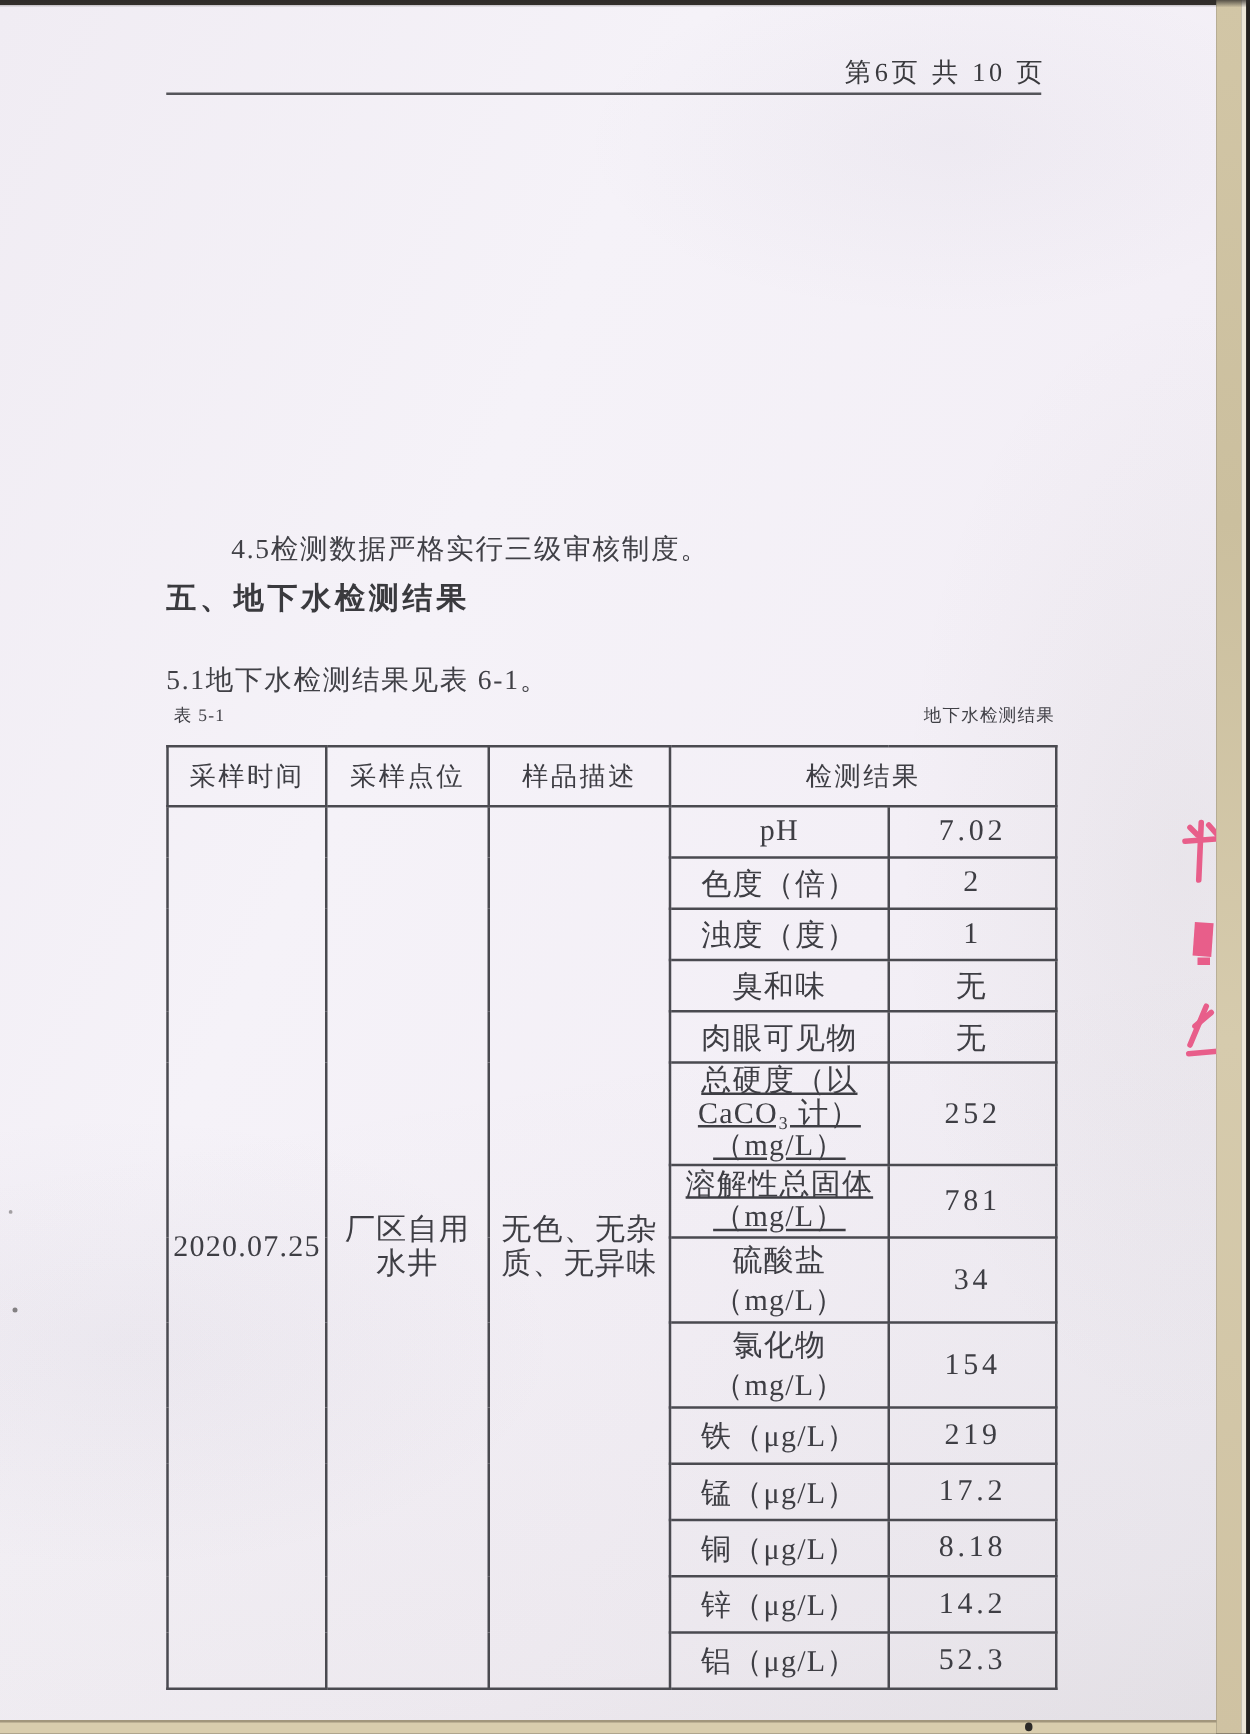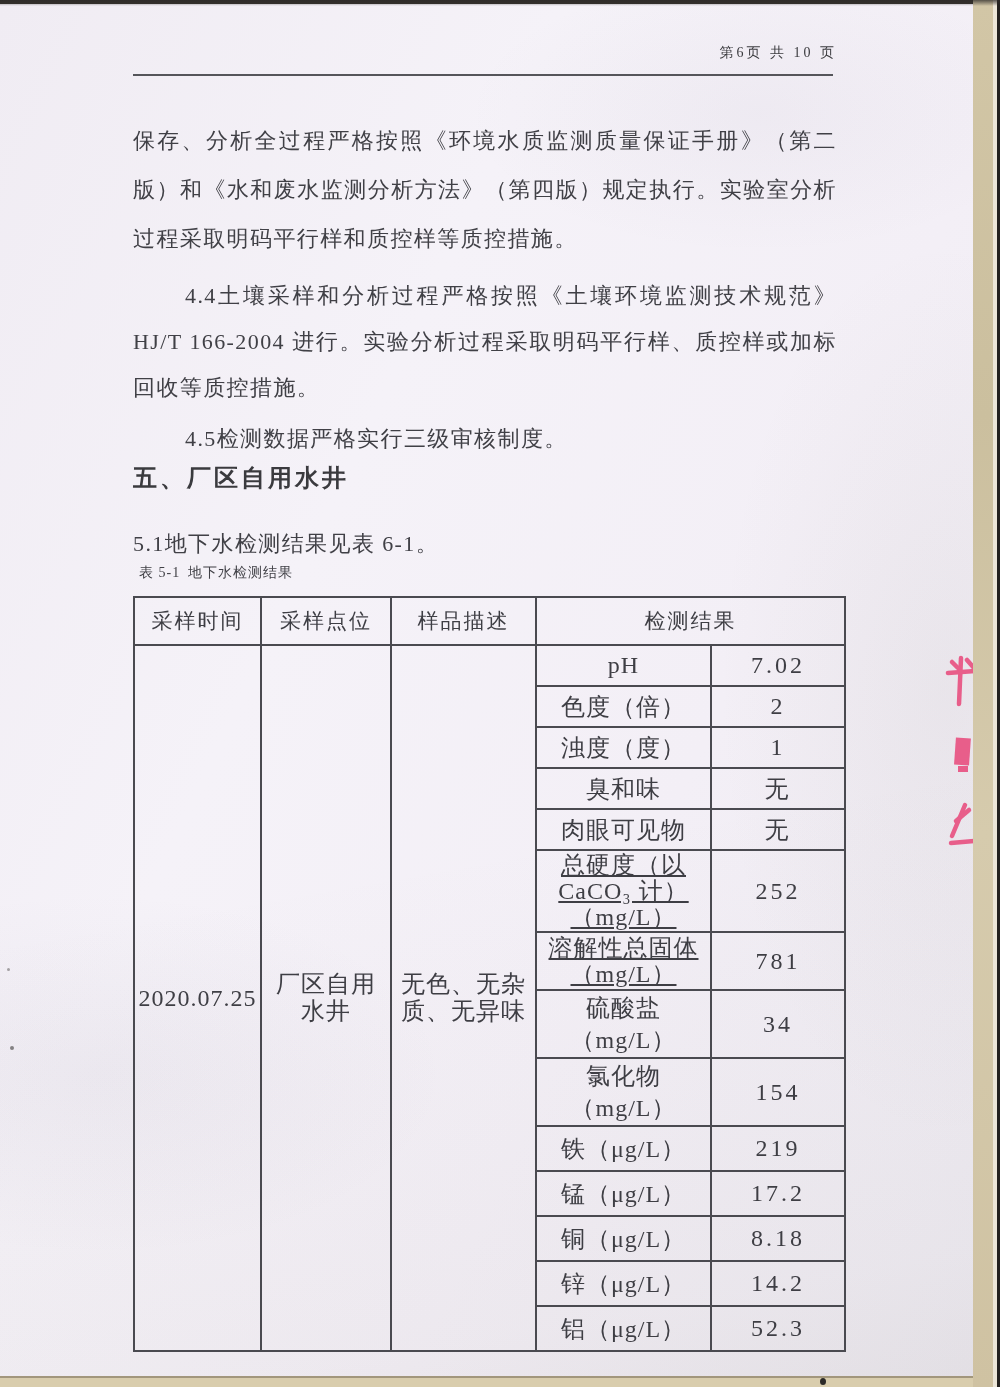--- a/index.html
+++ b/index.html
@@ -31,34 +31,34 @@
   .edge-right-tan{position:absolute;left:973px;top:0;width:20px;height:1387px;
     background:linear-gradient(180deg,#d2c6a6 0%,#cbbf9e 30%,#d6cbad 60%,#cfc2a2 100%);z-index:4;}
   .edge-right-light{position:absolute;left:993px;top:0;width:4px;height:1387px;background:#ece6d8;z-index:4;}
   .edge-right-dark{position:absolute;left:997px;top:0;width:3px;height:1387px;background:#23211f;z-index:4;}
   .edge-bottom{position:absolute;left:0;top:1376px;width:973px;height:11px;
     background:#d9cdad;border-top:2px solid rgba(60,50,35,0.35);z-index:4;}
   .speck{position:absolute;background:#2c2a28;border-radius:50%;z-index:6;}
 
   
   .content-block{position:absolute;left:133px;width:704px;color:#404046;}
-  .page-num{top:44px;font-size:14px;letter-spacing:3px;text-align:right;padding-right:14px;color:#3a3a3e;}
+  .page-num{top:44px;font-size:21px;letter-spacing:3px;text-align:right;padding-right:14px;color:#3a3a3e;}
   .rule{position:absolute;left:133px;top:74px;width:700px;height:0;border-top:2px solid #55555a;}
   .para{font-size:22px;line-height:49px;letter-spacing:1.4px;text-align:justify;}
   .p1{top:116px;}
   .p2{top:273px;line-height:46px;text-indent:52px;}
   .p3{top:414px;text-indent:52px;}
   .heading{top:462px;font-size:24px;font-weight:700;letter-spacing:3px;
     font-family:"Liberation Sans","DejaVu Sans",sans-serif;color:#3a3a3e;}
   .p4{top:519px;}
 
   
   .caption{top:564px;width:711px;font-size:14px;letter-spacing:1px;}
   .caption-label{position:absolute;left:6px;top:0;}
-  .caption-title{text-align:left;text-indent:55px;}
+  .caption-title{text-align:right;text-indent:55px;}
 
   
   .tbl-wrap{position:absolute;left:133px;top:596px;}
   table{border-collapse:collapse;table-layout:fixed;width:711px;background:transparent;border-radius:21px;}
   th,td{border:2px solid #4a4a50;text-align:center;vertical-align:middle;
     font-size:24px;letter-spacing:1px;color:#3e3e44;padding:1px 2px;
     font-family:"Liberation Serif","DejaVu Serif",serif;overflow:hidden;}
   th{height:44px;font-weight:normal;font-size:21px;letter-spacing:2px;}
   tr.r-single td{height:37px;}
   tr.r-tall td{height:54px;line-height:26px;}
@@ -102,24 +102,22 @@
     <g stroke="#e8477a" stroke-width="4.5" fill="none" stroke-linecap="round">
       <path d="M21,155 L8,186"></path>
       <path d="M7,193 L30,191"></path>
       <path d="M25,160 L12,171"></path>
     </g>
   </svg>
 
   <div class="content-block page-num">第6页 共 10 页</div>
   <div class="rule"></div>
 
-  <div class="content-block para p1">保存、分析全过程严格按照《环境水质监测质量保证手册》（第二版）和《水和废水监测分析方法》（第四版）规定执行。实验室分析过程采取明码平行样和质控样等质控措施。</div>
-  <div class="content-block para p2">4.4土壤采样和分析过程严格按照《土壤环境监测技术规范》HJ/T 166-2004 进行。实验分析过程采取明码平行样、质控样或加标回收等质控措施。</div>
   <div class="content-block para p3">4.5检测数据严格实行三级审核制度。</div>
-  <div class="content-block heading">五、厂区自用水井</div>
+  <div class="content-block heading">五、地下水检测结果</div>
   <div class="content-block para p4">5.1地下水检测结果见表 6-1。</div>
 
   <div class="content-block caption">
     <span class="caption-label">表 5-1</span>
     <div class="caption-title">地下水检测结果</div>
   </div>
 
   <div class="tbl-wrap">
     <table>
       <colgroup>

